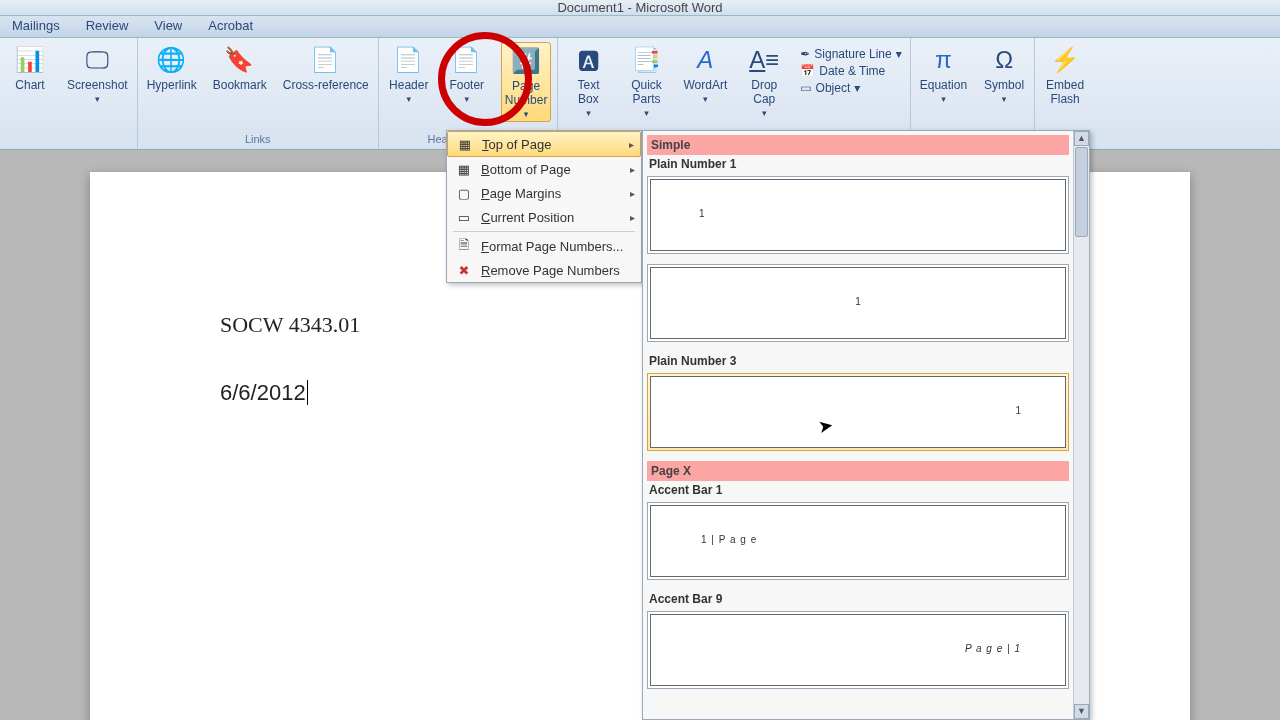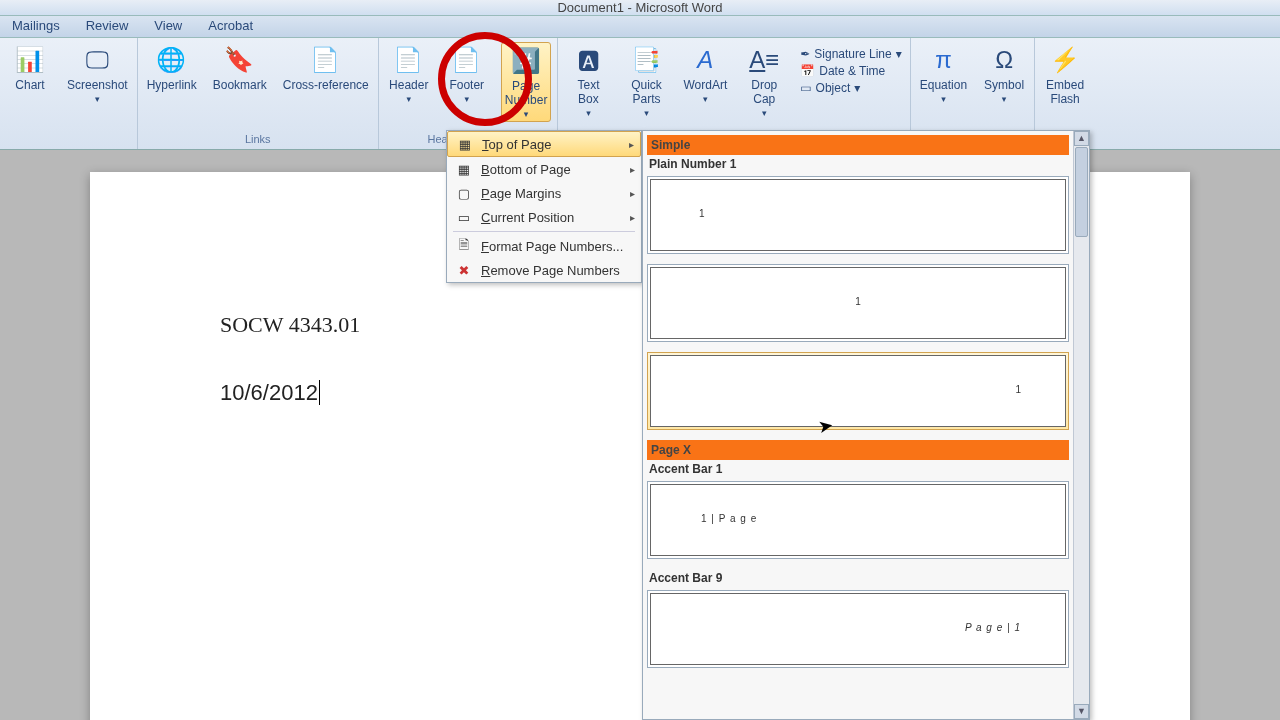--- a/index.html
+++ b/index.html
@@ -34,21 +34,21 @@
 .menu-item .mi-ico { width: 18px; height: 18px; display: inline-flex; align-items: center; justify-content: center; font-size: 13px; }
 .menu-item.hasfly::after { content: "▸"; position: absolute; right: 6px; font-size: 10px; color: #555; }
 .menu-sep { height: 1px; background: #ccd; margin: 2px 6px; }
 .menu .u { text-decoration: underline; }
 
 .gallery { position: absolute; left: 642px; top: 130px; width: 448px; bottom: 0; background: #f7f7f7; border: 1px solid #9ab; box-shadow: 2px 2px 5px rgba(0,0,0,.25); z-index: 30; overflow: hidden; }
 .gallery-scroll { position: absolute; right: 0; top: 0; bottom: 0; width: 16px; background: #e6e9ee; border-left: 1px solid #c0c8d4; }
 .gallery-scroll .sbtn { height: 15px; background: #d2dae6; border: 1px solid #9ab; font-size: 9px; text-align: center; line-height: 13px; color: #556; }
 .gallery-scroll .thumb { position: absolute; top: 16px; height: 90px; left: 1px; right: 1px; background: #c4d0e0; border: 1px solid #9ab; border-radius: 2px; }
 .gallery-inner { padding: 4px 20px 4px 4px; overflow-y: hidden; }
-.gal-head { font-size: 12px; font-weight: bold; color: #444; padding: 3px 4px; background: #f97316; }
+.gal-head { font-size: 12px; font-weight: bold; color: #444; padding: 3px 4px; background: #fca5a5; }
 .gal-sub { font-size: 12px; font-weight: bold; color: #333; padding: 2px 2px; }
 .gal-item { border: 1px solid #9ab; background: #fff; margin: 3px 0 10px; padding: 2px; cursor: pointer; }
 .gal-item.hov { background: linear-gradient(#fff6d8, #ffe8a8); border: 1px solid #d2a34f; }
 .gal-item .preview { border: 1px solid #666; background: #fff; height: 72px; position: relative; font-family: "Times New Roman", serif; font-size: 10px; color: #333; }
 .gal-item .preview .pn-left { position: absolute; left: 48px; top: 28px; }
 .gal-item .preview .pn-center { position: absolute; left: 50%; top: 28px; transform: translateX(-50%); }
 .gal-item .preview .pn-right { position: absolute; right: 44px; top: 28px; }
 .gal-item .preview .ab-left { position: absolute; left: 50px; top: 28px; letter-spacing: 1px; text-align: center; }
 .gal-item .preview .ab-right { position: absolute; right: 44px; top: 28px; letter-spacing: 1px; font-style: italic; }
 
@@ -162,21 +162,21 @@
     </div>
     <div class="grplabel">&nbsp;</div>
   </div>
 </div>
 
 <div class="circle-annot"></div>
 
 <div class="docarea">
   <div class="page">
     <p>SOCW 4343.01</p>
-    <p><span class="cursor-blink">10/6/2012</span></p>
+    <p><span class="cursor-blink">6/6/2012</span></p>
   </div>
 </div>
 
 <div class="menu">
   <div class="menu-item highlight hasfly">
     <span class="mi-ico">▦</span>
     <span><span class="u">T</span>op of Page</span>
   </div>
   <div class="menu-item hasfly">
     <span class="mi-ico">▦</span>
@@ -211,20 +211,21 @@
           <span class="pn-left">1</span>
         </div>
     </div>
 
     <div class="gal-item">
       <div class="preview">
           <span class="pn-center">1</span>
         </div>
     </div>
 
+    <div class="gal-sub">Plain Number 3</div>
     <div class="gal-item hov">
       <div class="preview">
           <span class="pn-right">1</span>
         </div>
     </div>
 
     <div class="gal-head">Page X</div>
 
     <div class="gal-sub">Accent Bar 1</div>
     <div class="gal-item">

